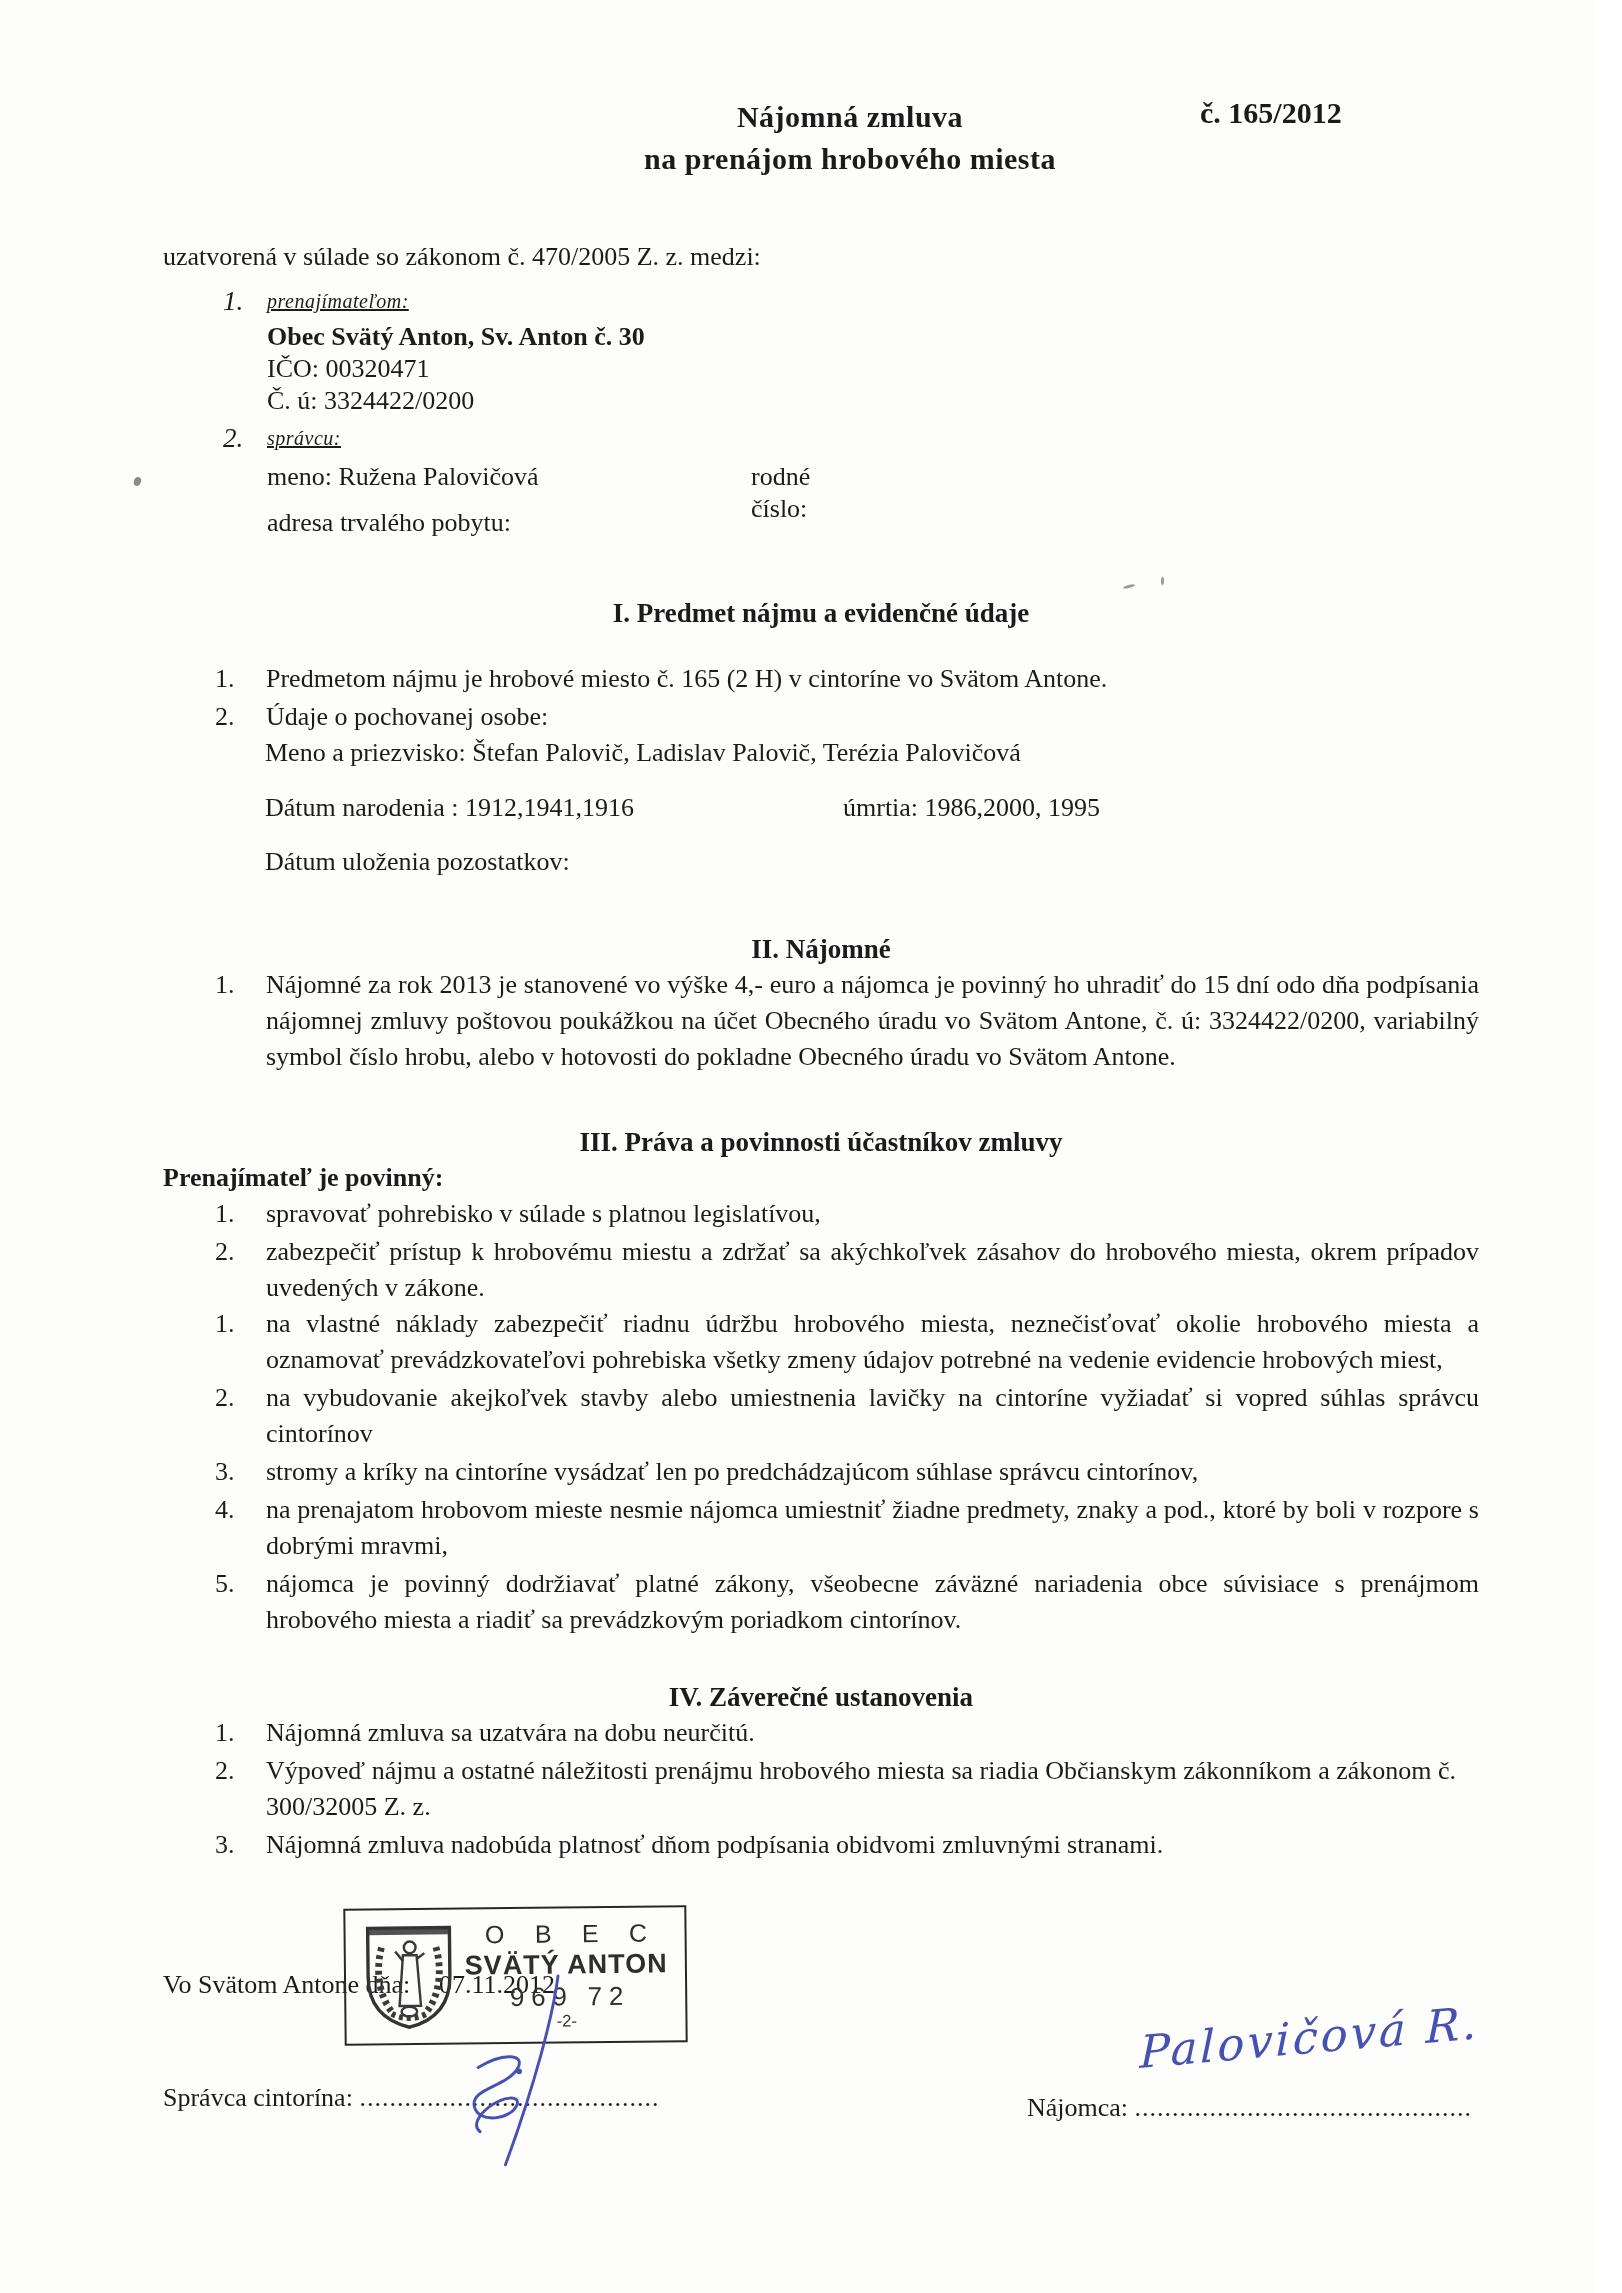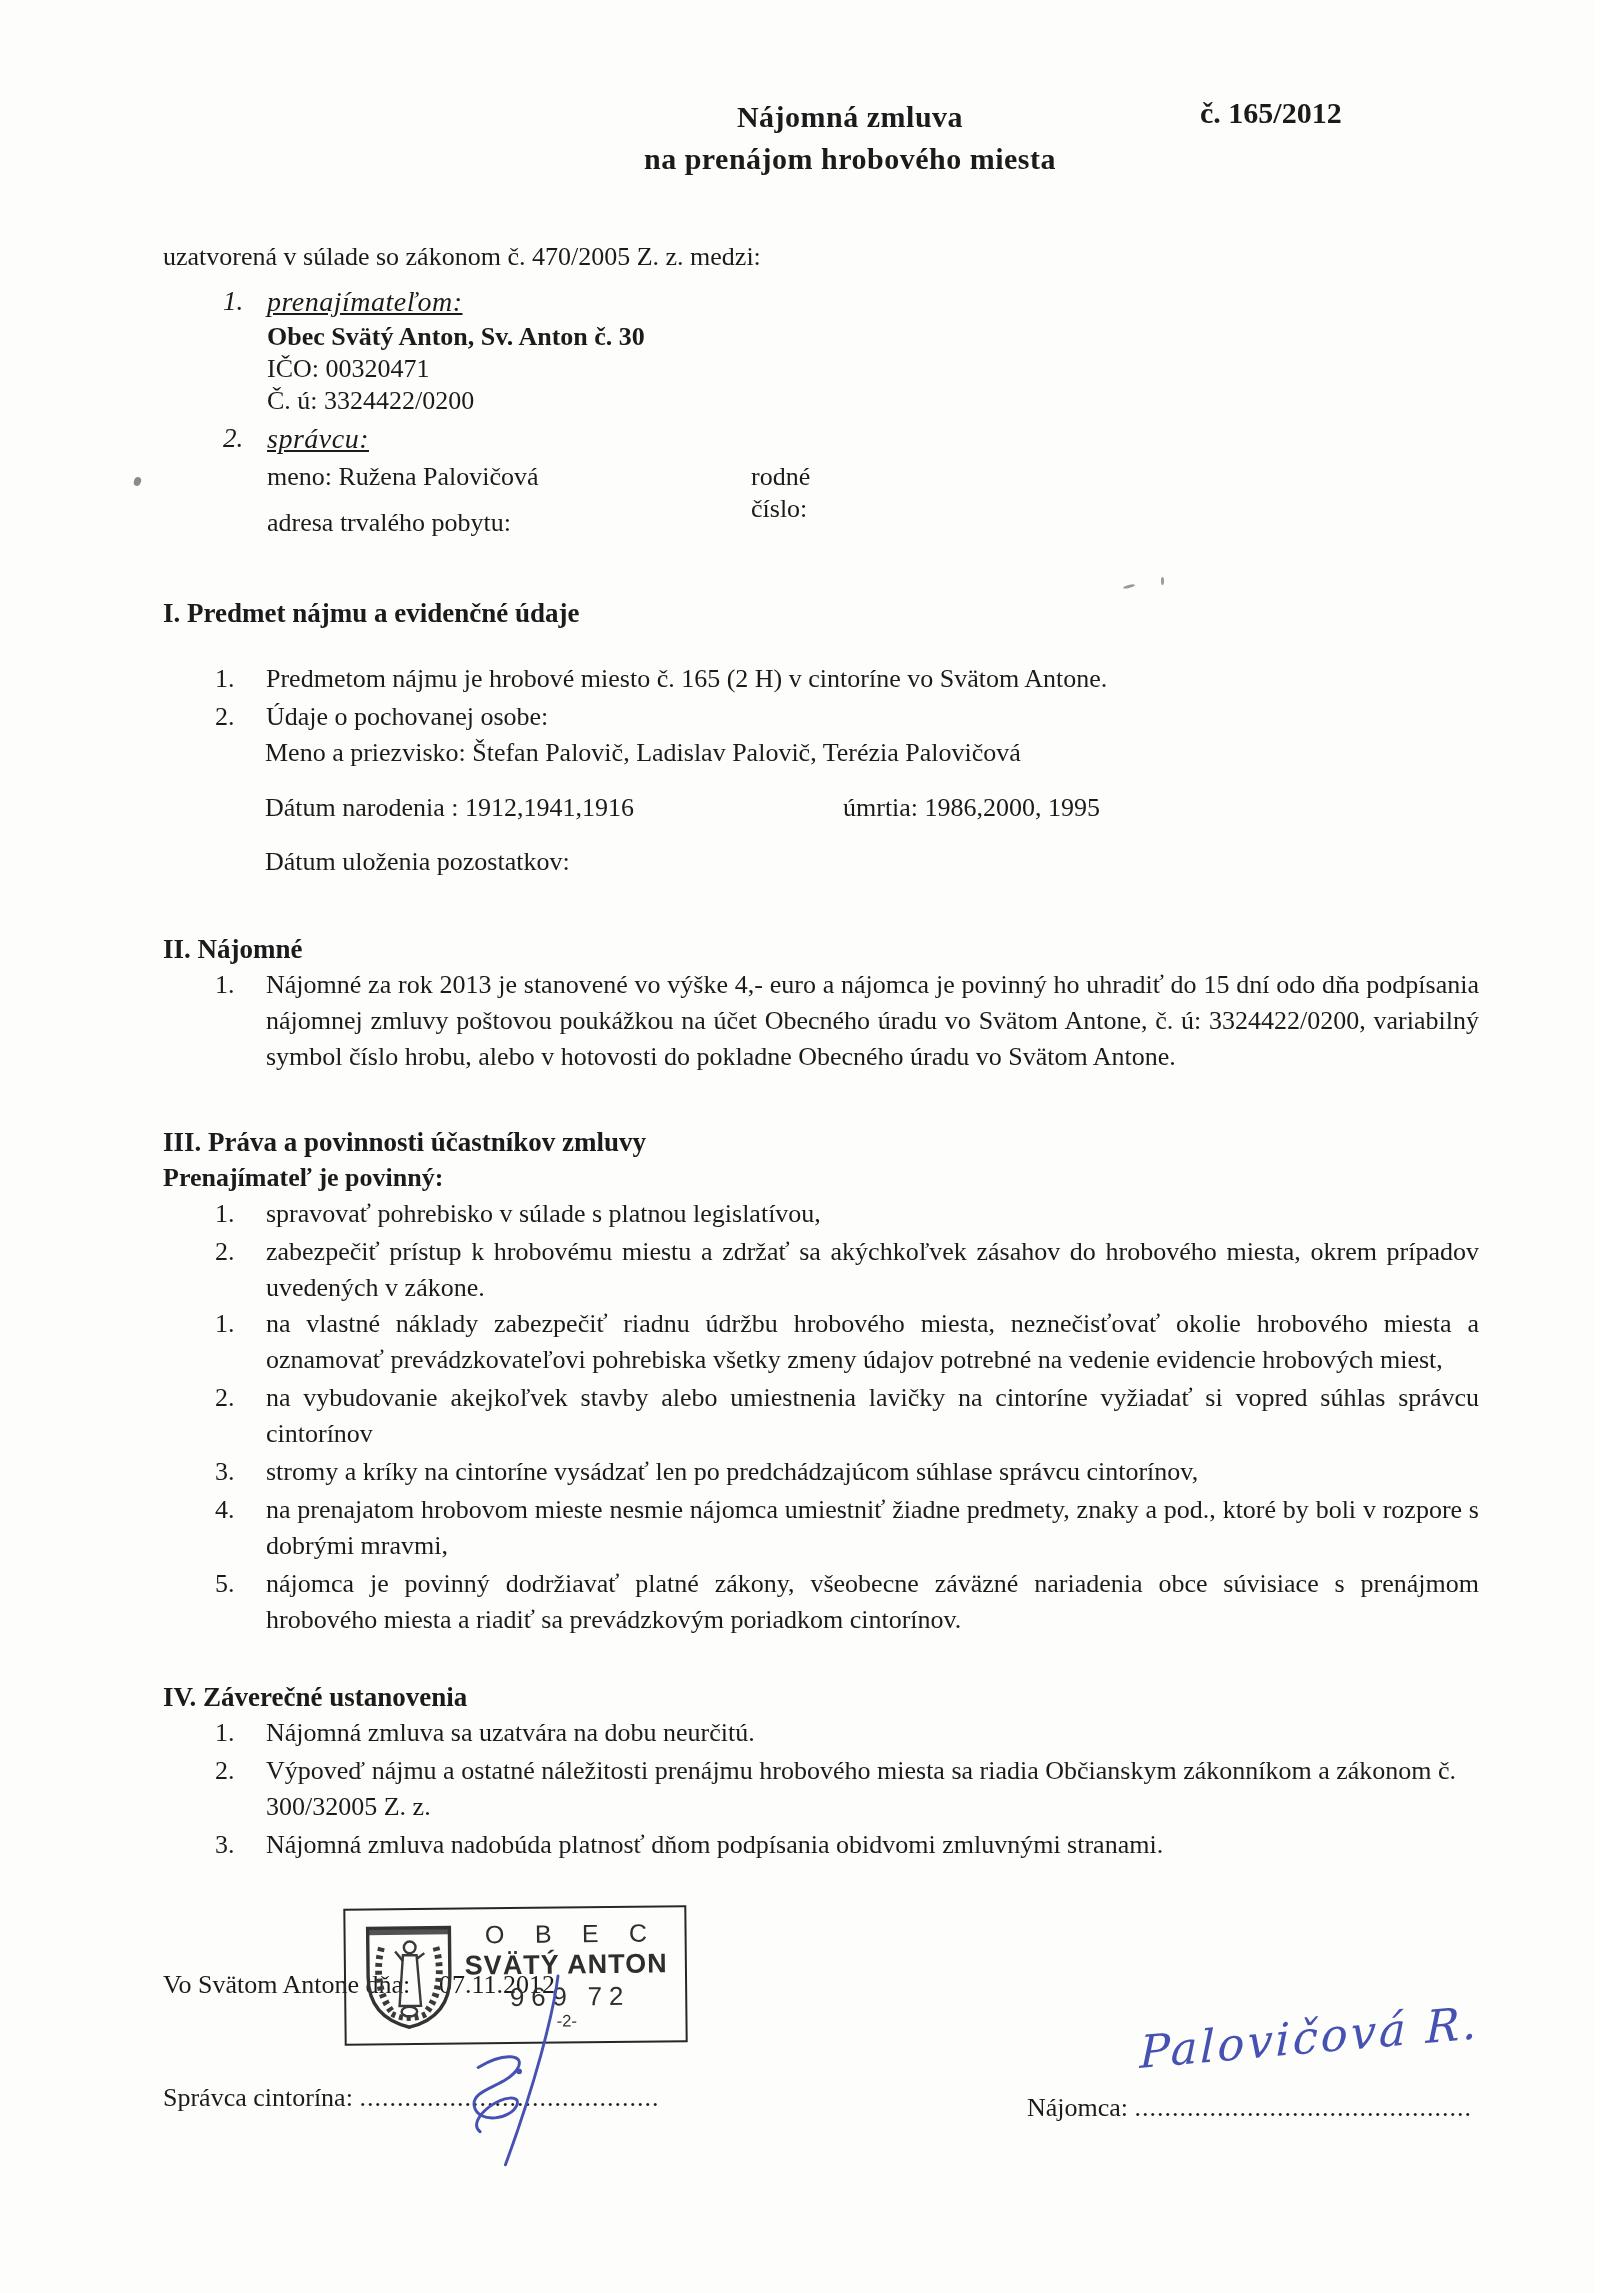--- a/index.html
+++ b/index.html
@@ -31,31 +31,31 @@
 
   
   .parties { margin-top: 7.8px; }
   .party { display: flex; margin-left: 60px; margin-top: 2px; }
   .party-num {
     flex: none; width: 44px; font-size: 27px; font-style: italic;
     line-height: 39px;
   }
   .party-body { font-size: 26px; line-height: 32px; }
   .party-label {
-    font-size: 28px; font-style: italic; text-decoration: underline;
+    font-size: 20px; font-style: italic; text-decoration: underline;
     line-height: 39px; letter-spacing: 0.5px;
   }
   .party-bold { font-weight: bold; }
   .tenant-name-row { position: relative; margin-top: 2.9px; }
   .birth-label { position: absolute; left: 484px; top: 0; }
   .address-line { margin-top: 14.6px; }
 
   
   .sec-heading {
-    font-weight: bold; font-size: 27px;
+    text-align: center; font-weight: bold; font-size: 27px;
     line-height: 36px; position: relative; font-family: Liberation Serif, serif;
   }
   .s1 .sec-heading { margin-top: 56px; }
   .s1 .num-list { margin-top: 30px; }
   .s2 .sec-heading { margin-top: 51px; }
   .s3 .sec-heading { margin-top: 49px; }
   .s4 .sec-heading { margin-top: 41px; }
 
   .num-list { }
   .num-item { display: flex; }

